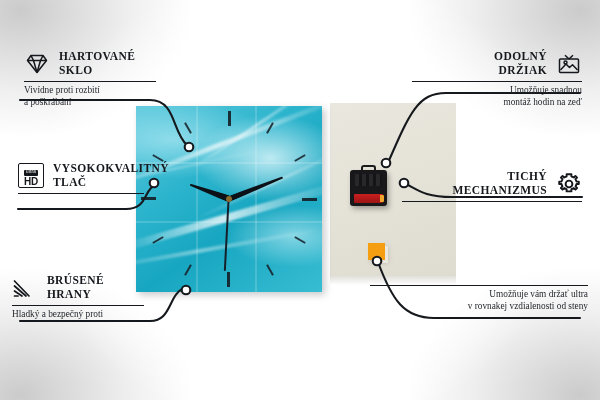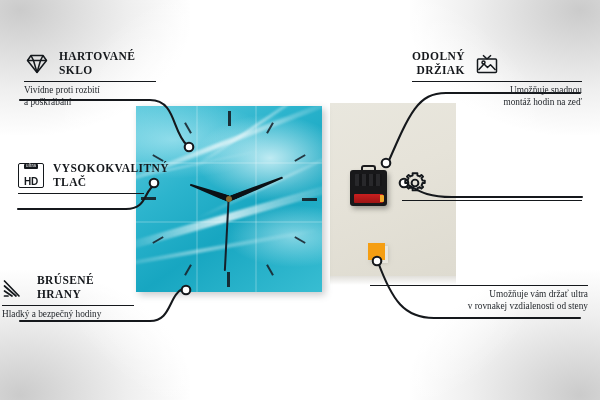--- a/index.html
+++ b/index.html
@@ -108,41 +108,41 @@
   .spacer { position:absolute; left:368px; top:243px; width:17px; height:17px;
             background:#f59e12; box-shadow:3px 3px 0 rgba(235,233,224,0.95), 3px 3px 4px rgba(150,147,138,0.5); }
 
   
   #lines { position:absolute; inset:0; z-index:3; pointer-events:none; }
 
   
   .callout { position:absolute; z-index:4; }
   .co-head { display:flex; align-items:center; gap:9px; }
   .co-left .co-head { justify-content:flex-start; }
-  .co-right .co-head { }
+  .co-right .co-head { justify-content:flex-end; }
   .co-title {
     font-family:"Liberation Serif", serif;
     font-weight:700; font-size:11.5px; line-height:13.5px;
     letter-spacing:.4px; color:#15181c; text-transform:uppercase;
     white-space:pre-line;
   }
   .co-right .co-title { text-align:right; }
   .co-rule { height:1.3px; background:#15181c; margin-top:4px; }
   .co-sub {
     font-family:"Liberation Serif", serif;
     font-size:9.3px; line-height:11.6px; color:#24282d; margin-top:3px;
     white-space:pre-line;
   }
   .co-right .co-sub { text-align:right; }
   .ico { width:26px; height:26px; flex:0 0 26px; color:#14181c; }
   .ico svg { display:block; width:26px; height:26px; }
 
   .hdbox {
     width:26px; height:25px; border:1.6px solid #14181c; border-radius:2px;
-    display:flex; flex-direction:column; align-items:center; justify-content:space-between;
+    display:flex; flex-direction:column; align-items:center; justify-content:flex-end;
     font-family:"Liberation Sans", sans-serif; color:#14181c; line-height:1;
   }
   .hdbox .u { font-size:4.6px; letter-spacing:.2px; background:#14181c; color:#fff;
               padding:0.5px 2px; border-radius:1px; margin-bottom:1px; }
   .hdbox .h { font-size:10px; font-weight:700; letter-spacing:-.3px; }
 </style>
 </head>
 <body>
 
 <div id="bg">
@@ -275,37 +275,37 @@
           <span class="u">ultra</span>
           <span class="h">HD</span>
         </span>
     </span>
     <span class="co-title">VYSOKOKVALITNÝ
 TLAČ</span>
   </div>
   <div class="co-rule" style="width:126px"></div>
 </div>
 
-<div class="callout co-left" style="left:2px; top:274px; width:180px;">
+<div class="callout co-left" style="left:12px; top:274px; width:180px;">
   <div class="co-head">
     <span class="ico">
       <svg viewBox="0 0 26 26">
           <g stroke="currentColor" stroke-width="1.7" stroke-linecap="round">
         <line x1="2.5" y1="6" x2="17" y2="21"></line>
         <line x1="2.5" y1="11" x2="14" y2="21"></line>
         <line x1="2.5" y1="16" x2="10" y2="21"></line>
         <line x1="2.5" y1="21" x2="6" y2="21"></line>
       </g>
         </svg>
     </span>
     <span class="co-title">BRÚSENÉ
 HRANY</span>
   </div>
   <div class="co-rule" style="width:132px"></div>
-  <div class="co-sub">Hladký a bezpečný hodiny</div>
+  <div class="co-sub">Hladký a bezpečný proti</div>
 </div>
 
 <div class="callout co-right" style="right:18px; top:50px; width:170px;">
   <div class="co-head">
     <span class="co-title">ODOLNÝ
 DRŽIAK</span>
     <span class="ico">
       <svg viewBox="0 0 26 26">
           <g fill="none" stroke="currentColor" stroke-width="1.5" stroke-linejoin="round">
         <rect x="3.5" y="8" width="19" height="13.5" rx="1"></rect>
@@ -317,20 +317,22 @@
         </svg>
     </span>
   </div>
   <div class="co-rule" style="width:170px; margin-left:auto"></div>
   <div class="co-sub">Umožňuje snadnou
 montáž hodin na zeď</div>
 </div>
 
 <div class="callout co-right" style="right:18px; top:170px; width:180px;">
   <div class="co-head">
+    <span class="co-title">TICHÝ
+MECHANIZMUS</span>
     <span class="ico">
       <svg viewBox="0 0 26 26">
           <g fill="none" stroke="currentColor" stroke-width="1.9" stroke-linecap="round" stroke-linejoin="round">
         <path d="M13 3.2 l2.4 0 0 2.3 a7.8 7.8 0 0 1 2.4 1 l1.6-1.6 1.7 1.7 -1.6 1.6 a7.8 7.8 0 0 1 1 2.4 l2.3 0 0 2.4 -2.3 0 a7.8 7.8 0 0 1-1 2.4 l1.6 1.6 -1.7 1.7 -1.6-1.6 a7.8 7.8 0 0 1-2.4 1 l0 2.3 -2.4 0 -2.4 0 0-2.3 a7.8 7.8 0 0 1-2.4-1 l-1.6 1.6 -1.7-1.7 1.6-1.6 a7.8 7.8 0 0 1-1-2.4 l-2.3 0 0-2.4 2.3 0 a7.8 7.8 0 0 1 1-2.4 l-1.6-1.6 1.7-1.7 1.6 1.6 a7.8 7.8 0 0 1 2.4-1 l0-2.3 z"></path>
         <circle cx="13" cy="13" r="3.4"></circle>
       </g>
         </svg>
     </span>
   </div>
   <div class="co-rule" style="width:180px; margin-left:auto"></div>

